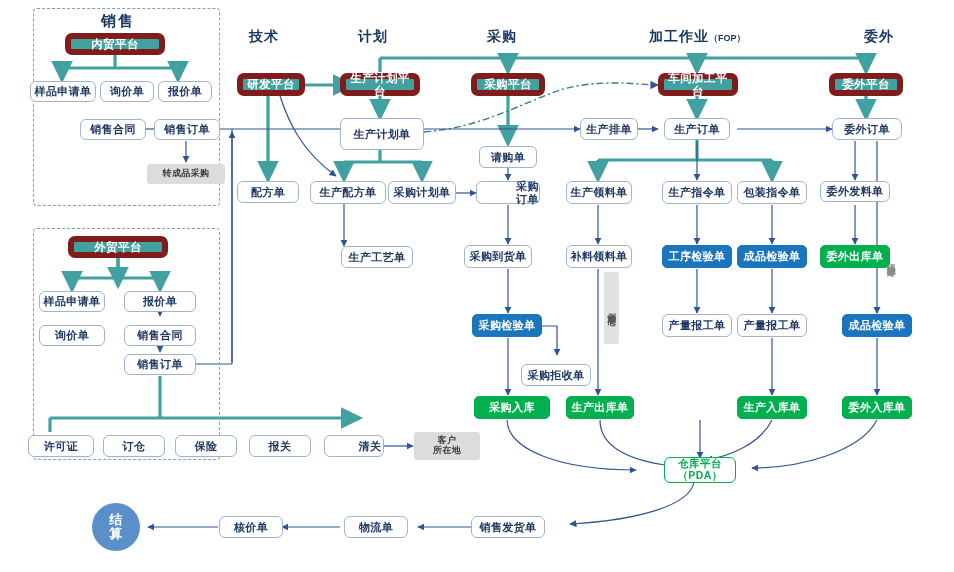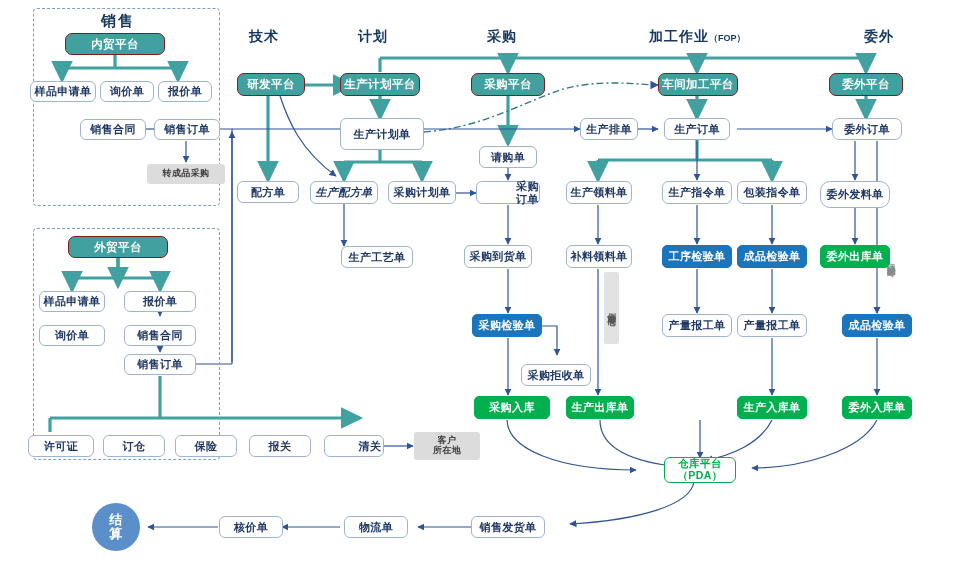--- a/index.html
+++ b/index.html
@@ -10,21 +10,21 @@
 
   .node{position:absolute;box-sizing:border-box;display:flex;align-items:center;
         justify-content:center;text-align:center;line-height:1.1;
         white-space:pre-line;letter-spacing:.4px;}
 
   
   .doc{background:#fff;border:1px solid #9fb4cf;border-radius:6px;color:#1f3864;
        font-size:11px;font-weight:bold;}
   
   .plat{background:#41a0a0;border-radius:7px;color:#fff;font-size:11.5px;font-weight:bold;
-        border:1px solid #7f1d1d;}
+        border:6px solid #7f1d1d;}
   
   .blue{background:#1b75bc;border-radius:5px;color:#fff;font-size:11px;font-weight:bold;
         border:1px solid #1b75bc;}
   
   .green{background:#00b04f;border-radius:5px;color:#fff;font-size:11px;font-weight:bold;
          border:1px solid #00b04f;}
   
   .gray{background:#dcdcdc;border-radius:3px;color:#3b3b3b;font-size:9px;font-weight:bold;
         border:none;}
   
@@ -216,21 +216,21 @@
   <div class="node doc" style="left:249px;top:435px;width:62px;height:22px;">报关</div>
   <div class="node doc" style="left:324px;top:435px;width:60px;height:22px;padding-left:32px;">清关</div>
   <div class="node gray" style="left:414px;top:432px;width:66px;height:28px;">客户
 所在地</div>
 
   <div class="node plat" style="left:237px;top:73px;width:68px;height:23px;">研发平台</div>
   <div class="node doc" style="left:237px;top:181px;width:62px;height:22px;">配方单</div>
 
   <div class="node plat" style="left:340px;top:73px;width:80px;height:23px;">生产计划平台</div>
   <div class="node doc" style="left:340px;top:118px;width:84px;height:32px;">生产计划单</div>
-  <div class="node doc" style="left:310px;top:181px;width:68px;height:23px;font-style:italic;">生产配方单</div>
+  <div class="node doc" style="left:310px;top:181px;width:76px;height:23px;">生产配方单</div>
   <div class="node doc" style="left:308px;top:246px;width:72px;height:22px;margin-left:33px;">生产工艺单</div>
   <div class="node doc" style="left:388px;top:181px;width:68px;height:23px;">采购计划单</div>
 
   <div class="node plat" style="left:471px;top:73px;width:74px;height:23px;">采购平台</div>
   <div class="node doc" style="left:479px;top:146px;width:58px;height:22px;">请购单</div>
   <div class="node doc" style="left:476px;top:181px;width:64px;height:23px;padding-left:39px;">采购订单</div>
   <div class="node doc" style="left:464px;top:245px;width:68px;height:23px;">采购到货单</div>
   <div class="node blue" style="left:472px;top:314px;width:70px;height:23px;">采购检验单</div>
   <div class="node doc" style="left:521px;top:356px;width:70px;height:22px;margin-top:8px;">采购拒收单</div>
   <div class="node green" style="left:474px;top:396px;width:76px;height:23px;">采购入库</div>
@@ -246,21 +246,21 @@
   <div class="node doc" style="left:662px;top:181px;width:70px;height:23px;">生产指令单</div>
   <div class="node blue" style="left:662px;top:245px;width:70px;height:23px;">工序检验单</div>
   <div class="node doc" style="left:662px;top:314px;width:70px;height:23px;">产量报工单</div>
   <div class="node doc" style="left:737px;top:181px;width:70px;height:23px;">包装指令单</div>
   <div class="node blue" style="left:737px;top:245px;width:70px;height:23px;">成品检验单</div>
   <div class="node doc" style="left:737px;top:314px;width:70px;height:23px;">产量报工单</div>
   <div class="node green" style="left:737px;top:396px;width:70px;height:23px;">生产入库单</div>
 
   <div class="node plat" style="left:829px;top:73px;width:74px;height:23px;">委外平台</div>
   <div class="node doc" style="left:832px;top:118px;width:70px;height:22px;border-radius:7px;">委外订单</div>
-  <div class="node doc" style="left:820px;top:181px;width:70px;height:27px;border-radius:10px;">委外发料单</div>
+  <div class="node doc" style="left:820px;top:181px;width:70px;height:21px;">委外发料单</div>
   <div class="node green" style="left:820px;top:245px;width:70px;height:23px;">委外出库单</div>
   <div class="node vlabel plain" style="left:884px;top:228px;width:14px;height:62px;">现场或邮寄</div>
   <div class="node blue" style="left:842px;top:314px;width:70px;height:23px;">成品检验单</div>
   <div class="node green" style="left:842px;top:396px;width:70px;height:23px;">委外入库单</div>
 
   <div class="node greenline" style="left:664px;top:457px;width:72px;height:26px;">仓库平台
 （PDA）</div>
 
   <div class="node circle" style="left:92px;top:503px;width:48px;height:48px;">结
 算</div>

